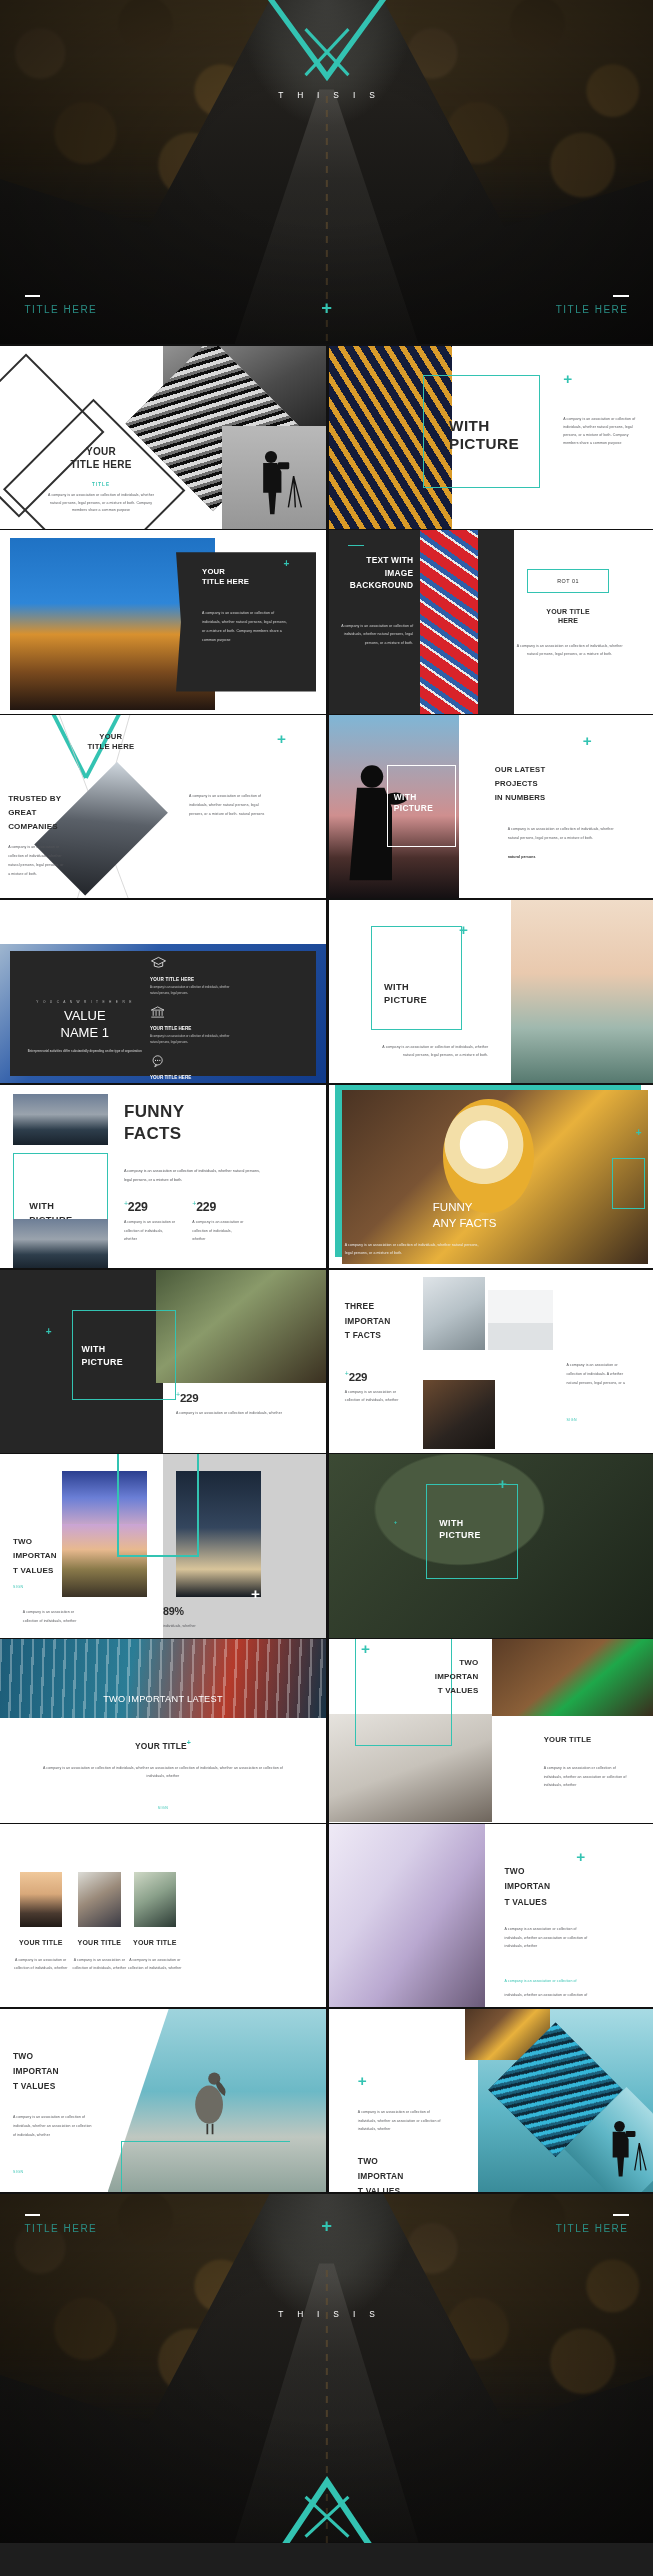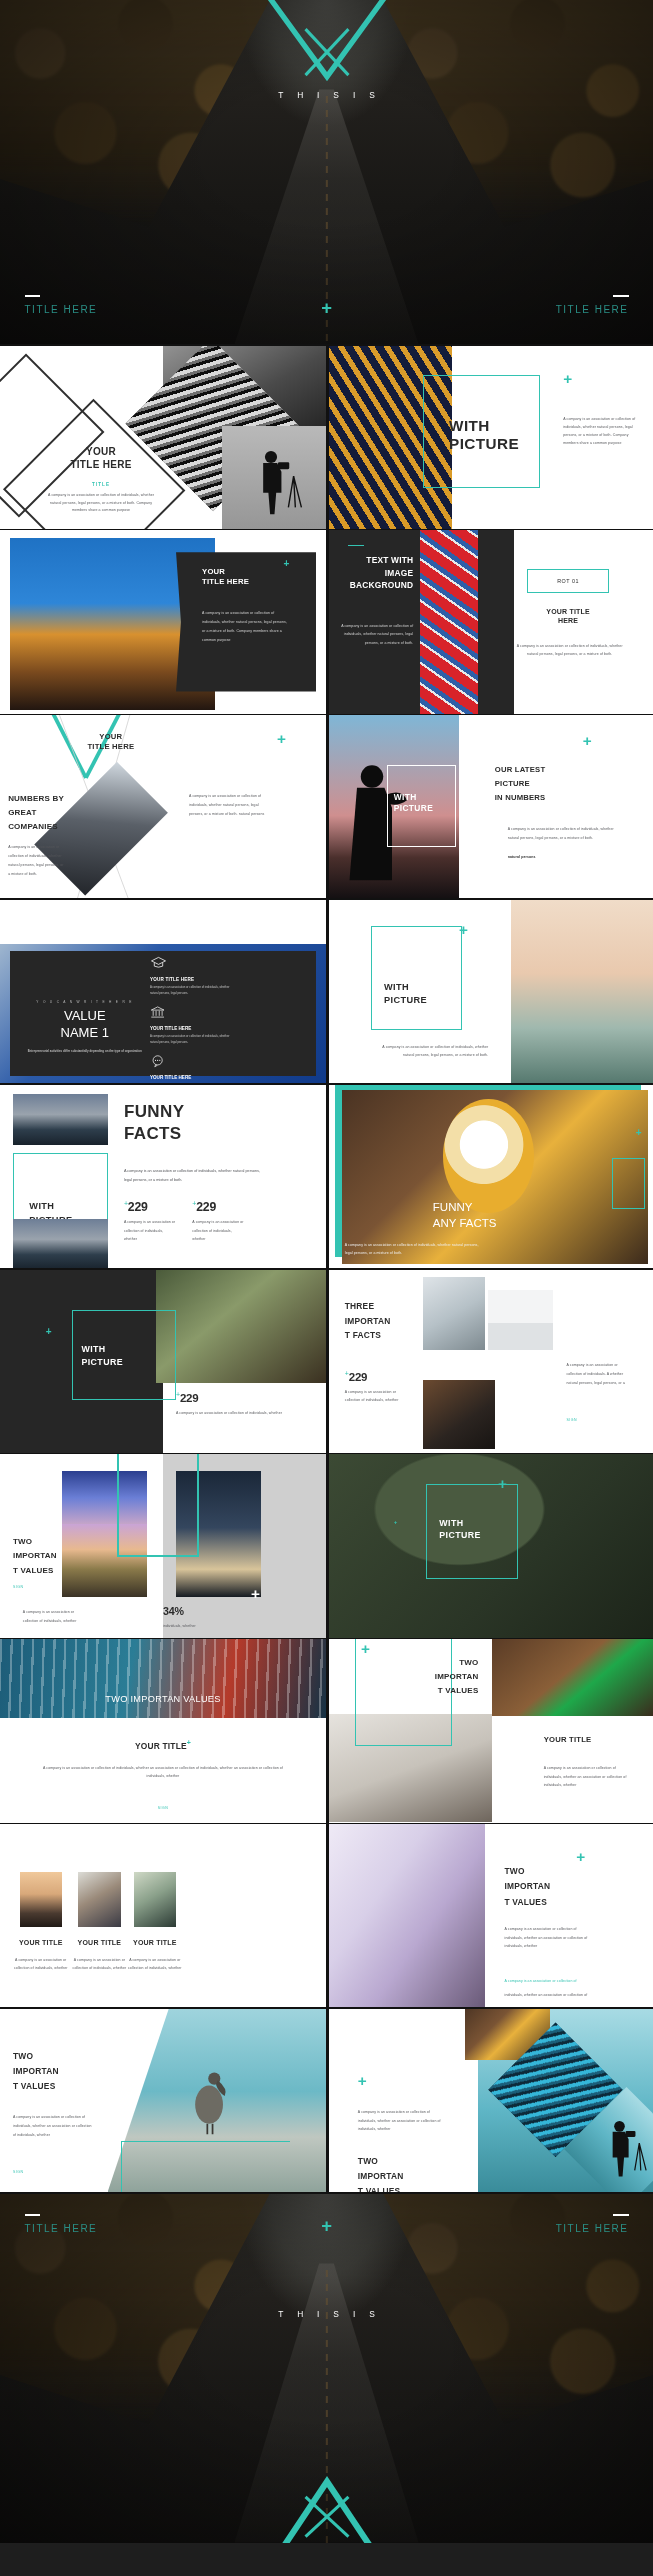--- a/index.html
+++ b/index.html
@@ -264,42 +264,42 @@
         <svg viewBox="0 0 425 239" style="position:absolute;inset:0;width:100%;height:100%;">
           <path d="M60 -20 L112 82" stroke="#33c3b2" stroke-width="5" fill="none"></path>
           <path d="M165 -20 L112 82" stroke="#33c3b2" stroke-width="5" fill="none"></path>
           <path d="M175 -20 L95 260" stroke="#cfcfcf" stroke-width="1" fill="none"></path>
           <path d="M70 -20 L175 260" stroke="#cfcfcf" stroke-width="1" fill="none"></path>
         </svg>
         <div class="t-h-sm" style="position:absolute;left:22%;top:9%;width:24%;text-align:center;white-space:pre-line;">YOUR
 TITLE HERE</div>
         <div class="plus md" style="position:absolute;left:85%;top:10%;">+</div>
         <div class="ph ph-suit" style="position:absolute;left:20%;top:30%;width:22%;height:64%;transform:rotate(45deg);"></div>
-        <div class="t-h-sm" style="position:absolute;left:2.5%;top:42%;white-space:pre-line;line-height:1.75;font-size:8px;">NUMBERS BY
+        <div class="t-h-sm" style="position:absolute;left:2.5%;top:42%;white-space:pre-line;line-height:1.75;font-size:8px;">TRUSTED BY
 GREAT
 COMPANIES</div>
         <div class="t-b" style="position:absolute;left:2.5%;top:70%;width:17%;line-height:2.5;">A company is an association or collection of individuals, whether natural persons, legal persons, or a mixture of both.</div>
         <div class="t-b" style="position:absolute;left:58%;top:42%;width:24%;line-height:2.5;">A company is an association or collection of individuals, whether natural persons, legal persons, or a mixture of both. natural persons</div>
       </div>
     </div>
 
     <div class="slide">
       <div class="sl-inner">
         <div class="ph ph-sunset" style="position:absolute;left:0;top:0;width:40%;height:100%;"></div>
         <svg viewBox="0 0 60 100" style="position:absolute;left:4%;top:22%;width:23%;height:74%;">
           <circle cx="24" cy="13" r="9" fill="#0c0c0c"></circle>
           <path d="M12 22 h22 l6 16 v58 h-34 z" fill="#0c0c0c"></path>
           <path d="M34 28 q14 -6 18 4 q-8 6 -18 2 z" fill="#0c0c0c"></path>
         </svg>
         <div class="frame-w" style="position:absolute;left:18%;top:27%;width:21%;height:45%;"></div>
         <div class="t-big t-w" style="position:absolute;left:20%;top:42%;white-space:pre-line;font-size:8.4px;line-height:1.35;">WITH
 PICTURE</div>
         <div class="plus md" style="position:absolute;left:78%;top:11%;">+</div>
         <div class="t-h-sm" style="position:absolute;left:51%;top:26%;white-space:pre-line;line-height:1.8;font-size:7.7px;">OUR LATEST
-PICTURE
+PROJECTS
 IN NUMBERS</div>
         <div class="t-b" style="position:absolute;left:55%;top:60%;width:33%;line-height:2.4;">A company is an association or collection of individuals, whether natural persons, legal persons, or a mixture of both.</div>
         <div class="t-b" style="position:absolute;left:55%;top:76%;font-weight:700;color:#2b2b2b;">natural persons</div>
       </div>
     </div>
 
     <div class="slide">
       <div class="sl-inner" style="background:linear-gradient(135deg,#9fb6cf 0%,#2b5aa8 35%,#103a8a 100%);margin-top:44px;">
         <div class="dark" style="position:absolute;left:3%;top:5%;width:94%;height:90%;"></div>
         <div style="position:absolute;left:8%;top:40%;width:36%;text-align:center;">
@@ -417,40 +417,40 @@
         <div class="ph ph-stars" style="position:absolute;left:19%;top:9%;width:26%;height:42%;"></div>
         <div class="ph ph-mountrd" style="position:absolute;left:19%;top:38%;width:26%;height:40%;"></div>
         <div class="ph ph-cityline" style="position:absolute;left:54%;top:9%;width:26%;height:69%;"></div>
         <div style="position:absolute;left:36%;top:-2%;width:25%;height:58%;border-left:2.3px solid #33c3b2;border-right:2.3px solid #33c3b2;border-bottom:2.3px solid #33c3b2;"></div>
         <div class="t-h-sm" style="position:absolute;left:4%;top:44%;white-space:pre-line;font-size:8px;line-height:1.8;">TWO
 IMPORTAN
 T VALUES</div>
         <div class="sign" style="position:absolute;left:4%;top:71%;">SIGN</div>
         <div class="t-b" style="position:absolute;left:7%;top:84%;width:19%;line-height:2.4;">A company is an association or collection of individuals, whether</div>
         <div class="plus md" style="position:absolute;left:77%;top:73%;color:#fff;">+</div>
-        <div class="num" style="position:absolute;left:50%;top:82%;font-size:10.7px;">34%</div>
+        <div class="num" style="position:absolute;left:50%;top:82%;font-size:10.7px;">89%</div>
         <div class="t-b" style="position:absolute;left:50%;top:92%;">individuals, whether</div>
       </div>
     </div>
 
     <div class="slide">
       <div class="sl-inner">
         <div class="ph ph-aerial" style="position:absolute;inset:0;"></div>
         <div class="frame" style="position:absolute;left:30%;top:16%;width:28%;height:52%;"></div>
         <div class="plus md" style="position:absolute;left:52%;top:13%;">+</div>
         <div class="plus sm" style="position:absolute;left:20%;top:36%;font-size:6.1px;">+</div>
         <div class="t-big t-w" style="position:absolute;left:34%;top:34%;white-space:pre-line;font-size:8.8px;line-height:1.45;">WITH
 PICTURE</div>
       </div>
     </div>
 
     <div class="slide">
       <div class="sl-inner">
         <div class="ph ph-race" style="position:absolute;left:0;top:0;width:100%;height:43%;"></div>
-        <div class="t-w" style="position:absolute;left:0;right:0;top:30%;text-align:center;font-size:9.2px;letter-spacing:0.3px;">TWO IMPORTAN VALUES</div>
+        <div class="t-w" style="position:absolute;left:0;right:0;top:30%;text-align:center;font-size:9.2px;letter-spacing:0.3px;">TWO IMPORTANT LATEST</div>
         <div class="t-h-sm" style="position:absolute;left:0;right:0;top:54%;text-align:center;font-size:8.4px;">
           <span>YOUR TITLE</span><span class="t-acc" style="font-size:7px;vertical-align:super;">+</span>
         </div>
         <div class="t-b" style="position:absolute;left:12%;top:68%;width:76%;text-align:center;line-height:2.4;">A company is an association or collection of individuals, whether an association or collection of individuals, whether an association or collection of individuals, whether</div>
         <div class="sign" style="position:absolute;left:0;right:0;top:91%;text-align:center;">SIGN</div>
       </div>
     </div>
 
     <div class="slide">
       <div class="sl-inner">

